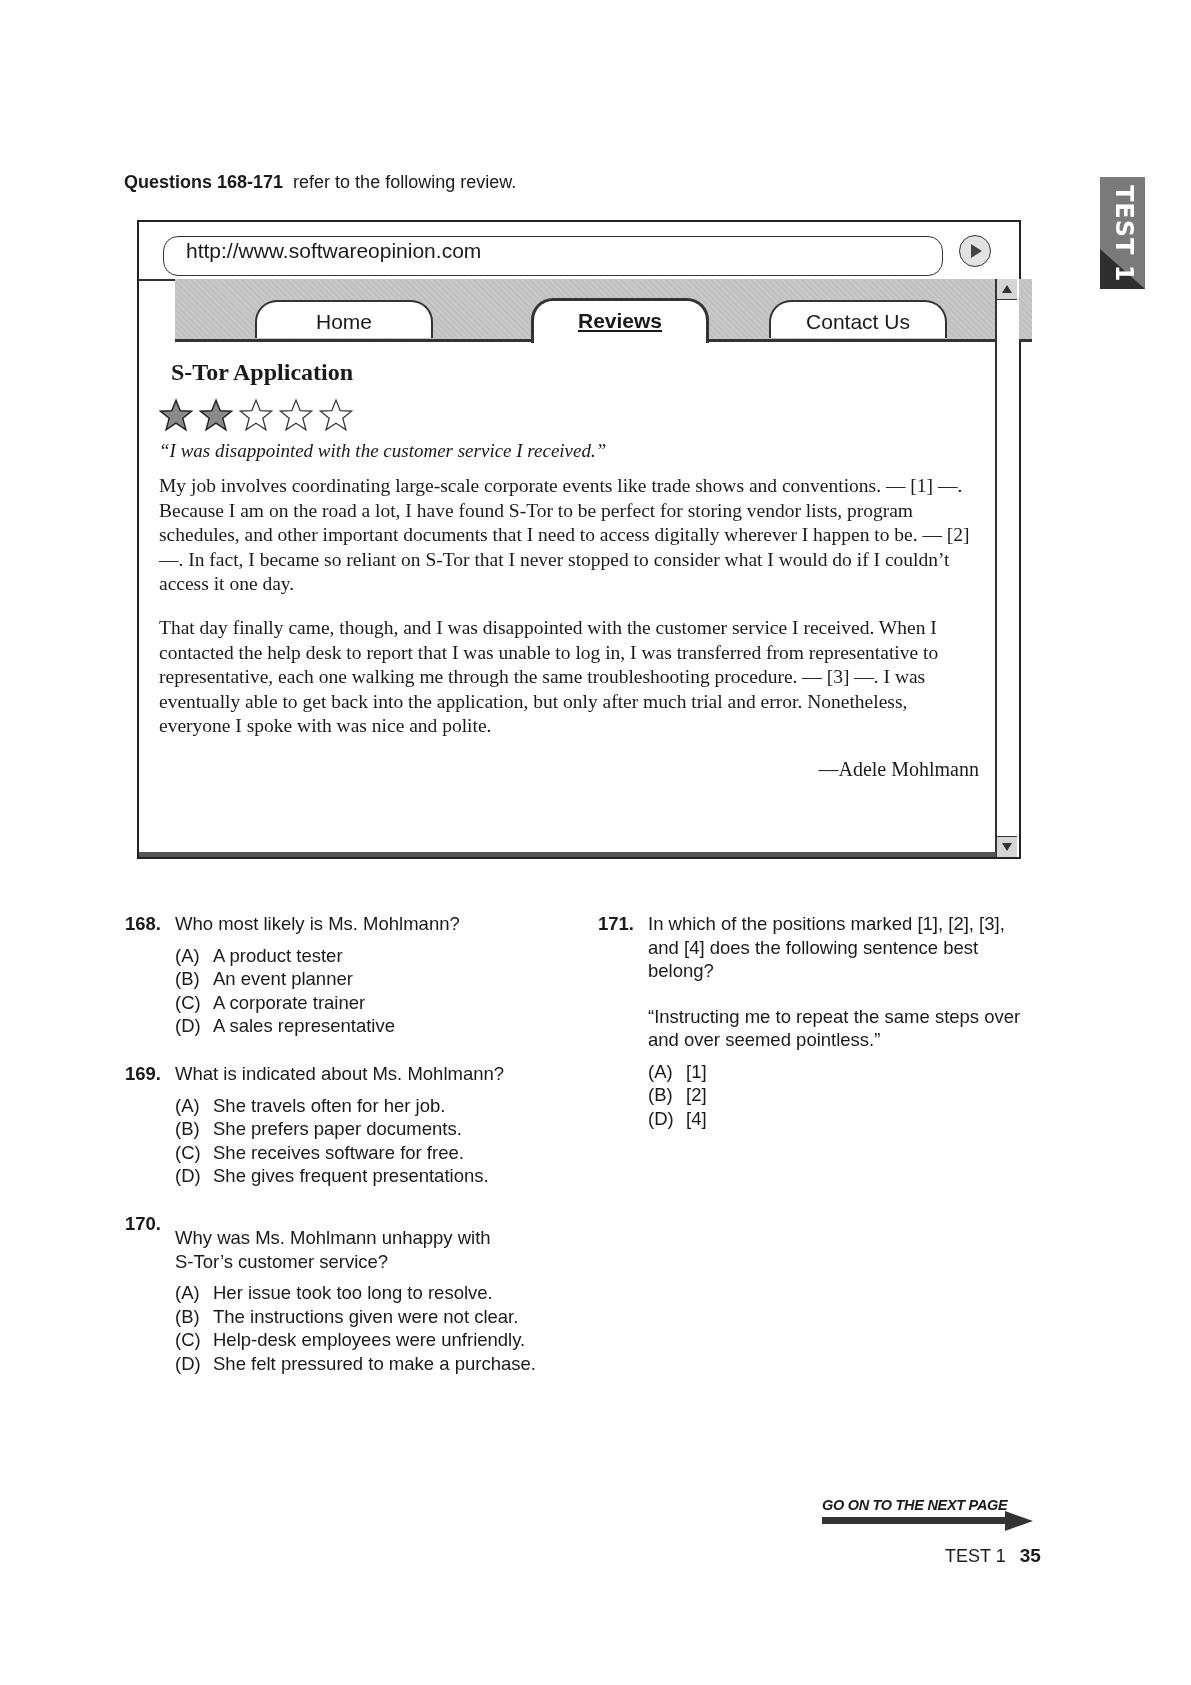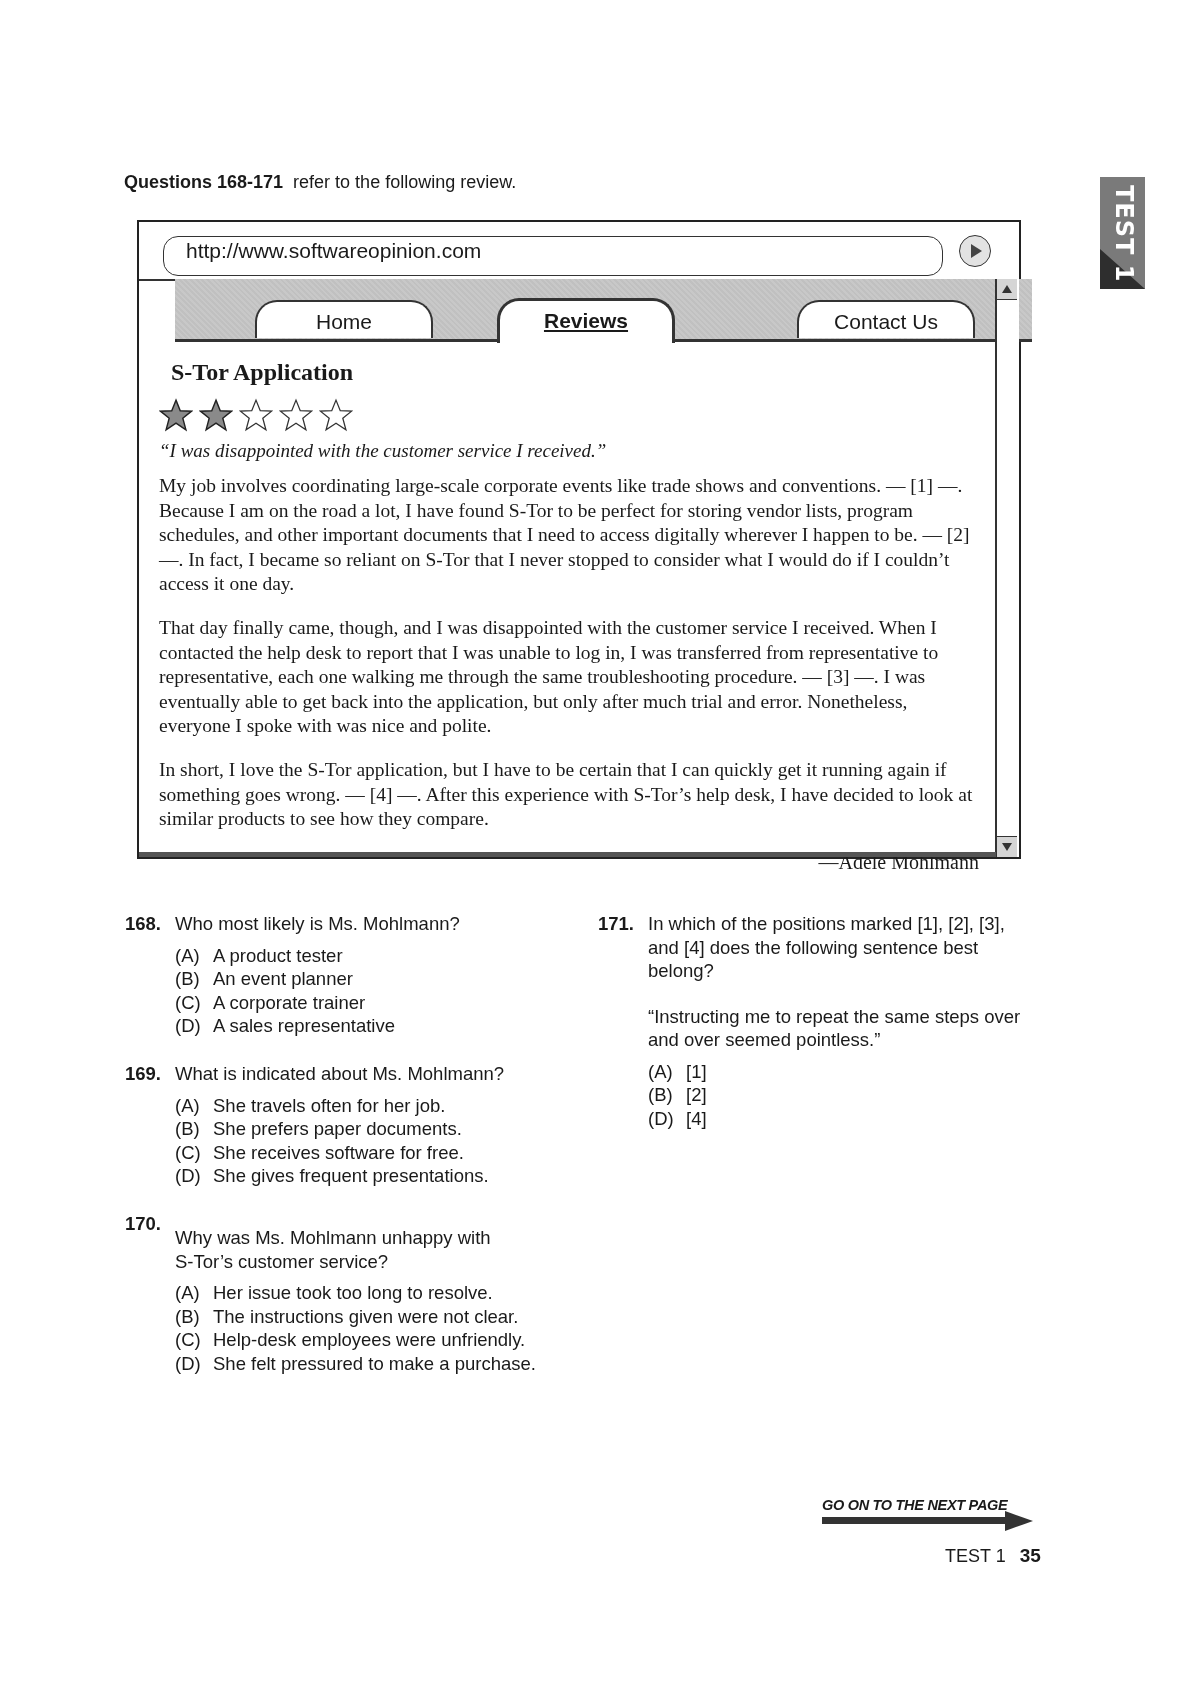--- a/index.html
+++ b/index.html
@@ -57,22 +57,22 @@
     border-bottom:3px solid #333;
     margin-left:36px;
   }
   .tab {
     position:absolute; top:21px; height:38px; width:178px;
     background:#fff; border:2px solid #333; border-bottom:none;
     border-radius:22px 22px 0 0; box-sizing:border-box;
     text-align:center; font-size:21px; line-height:40px;
   }
   .tab.home { left:80px; }
-  .tab.reviews { left:322px; top:19px; height:45px; border-width:3px; font-weight:bold; text-decoration:underline; z-index:2;text-align:center; }
-  .tab.contact { left:622px;text-align:center; }
+  .tab.reviews { left:356px; top:19px; height:45px; border-width:3px; font-weight:bold; text-decoration:underline; z-index:2;text-align:center; }
+  .tab.contact { left:594px;text-align:center; }
 
   .scroll {
     position:absolute; right:0; top:57px; width:22px; bottom:0;
     border-left:2px solid #333; background:#fff;
   }
   .scroll .btn {
     position:absolute; left:0; width:20px; height:20px; background:#d5d5d5; border-bottom:1px solid #333;
   }
   .scroll .up { top:0; }
   .scroll .down { bottom:0; border-top:1px solid #333; border-bottom:none; }
@@ -160,21 +160,20 @@
       <svg class="star" viewBox="0 0 24 24">
           <polygon points="12,1.5 15,9 23,9.3 16.8,14.3 19,22.5 12,17.8 5,22.5 7.2,14.3 1,9.3 9,9" fill="#fff" stroke="#333" stroke-width="0.9"></polygon>
         </svg>
       <svg class="star" viewBox="0 0 24 24">
           <polygon points="12,1.5 15,9 23,9.3 16.8,14.3 19,22.5 12,17.8 5,22.5 7.2,14.3 1,9.3 9,9" fill="#fff" stroke="#333" stroke-width="0.9"></polygon>
         </svg>
     </div>
     <div class="quote">“I was disappointed with the customer service I received.”</div>
     <p class="para">My job involves coordinating large-scale corporate events like trade shows and conventions. — [1] —. Because I am on the road a lot, I have found S-Tor to be perfect for storing vendor lists, program schedules, and other important documents that I need to access digitally wherever I happen to be. — [2] —. In fact, I became so reliant on S-Tor that I never stopped to consider what I would do if I couldn’t access it one day.</p>
     <p class="para">That day finally came, though, and I was disappointed with the customer service I received. When I contacted the help desk to report that I was unable to log in, I was transferred from representative to representative, each one walking me through the same troubleshooting procedure. — [3] —. I was eventually able to get back into the application, but only after much trial and error. Nonetheless, everyone I spoke with was nice and polite.</p>
-    <p class="para">In short, I love the S-Tor application, but I have to be certain that I can quickly get it running again if something goes wrong. — [4] —. After this experience with S-Tor’s help desk, I have decided to look at similar products to see how they compare.</p>
     <div class="sig">—Adele Mohlmann</div>
   </div>
   <div class="bottom-bar"></div>
 </div>
 
 <div class="q" style="left:125px; top:912px; width:440px;">
   <span class="num">168.</span>
   <div class="stem">Who most likely is Ms. Mohlmann?</div>
   <div class="opts">
     <span class="opt"><span class="lbl">(A)</span><span>A product tester</span></span>

